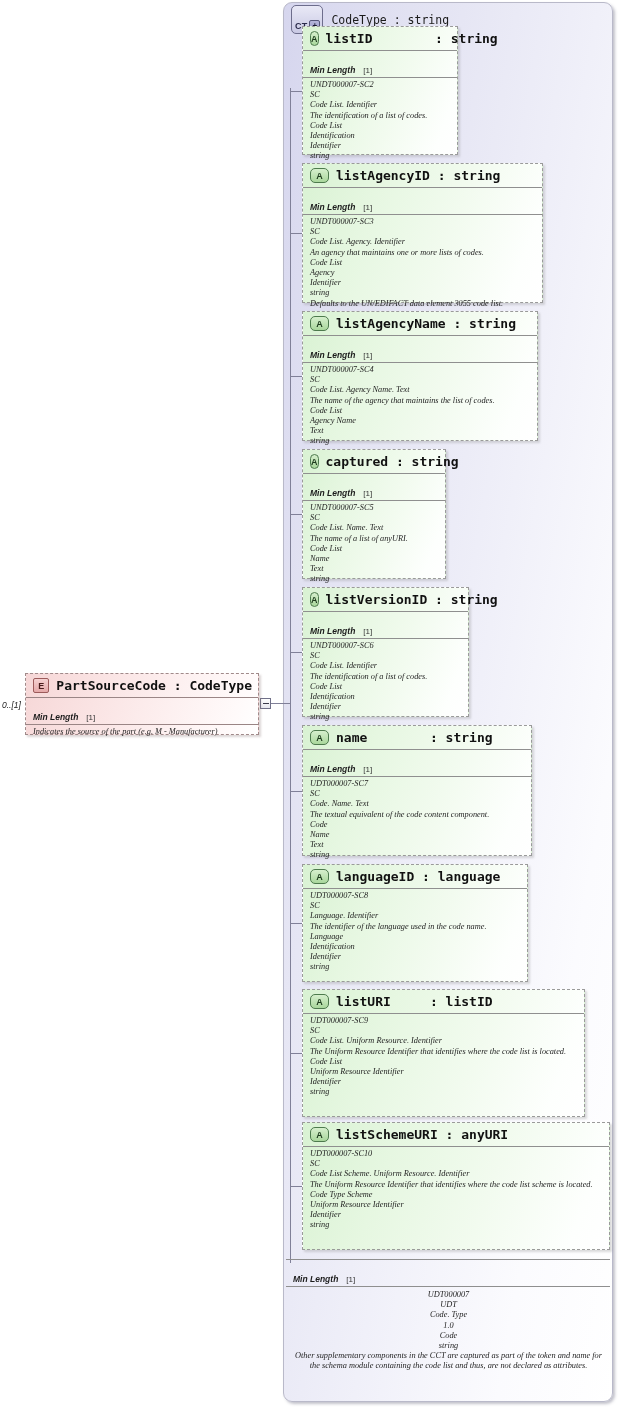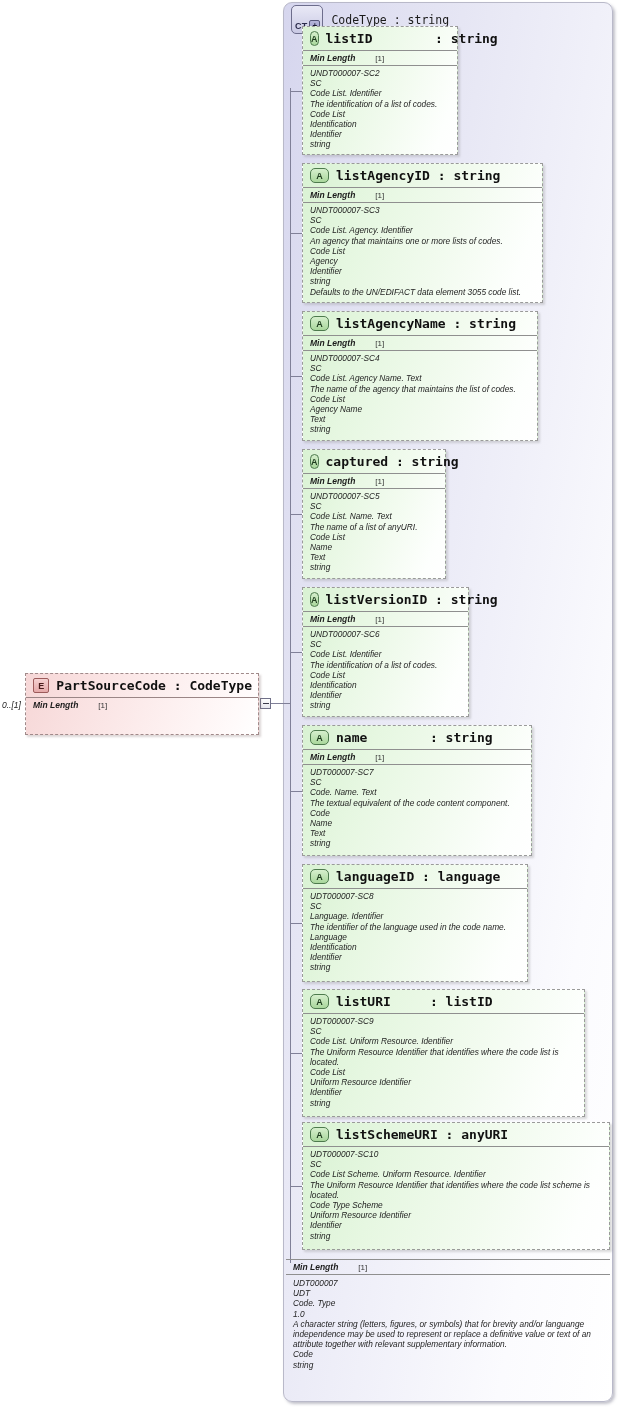--- a/index.html
+++ b/index.html
@@ -68,30 +68,30 @@
     width:17px;height:13px;
     border:1px solid #4d7a4d;border-radius:5px;
     background:linear-gradient(#d6efcd,#a9d79c);
     font-size:9px;font-weight:bold;color:#1d3a1d;
   }
   .attr-name{font-size:13px;font-weight:bold;color:#111;
              font-family:"DejaVu Sans Mono","Liberation Mono",monospace;
              white-space:pre;}
   .facet-row{
     border-top:1px solid #8f8f8f;
-    padding:2px 6px 2px 7px;
+    padding:14px 6px 2px 7px;
     font-size:8.5px;font-style:italic;color:#1c1c1c;
-    display:flex;align-items:baseline;gap:20px;
+    display:flex;align-items:baseline;gap:8px;
   }
   .facet-row .facet-name{font-weight:bold;font-style:italic;}
   .facet-row .facet-val{font-style:normal;font-size:8px;color:#333;}
   .doc-block{
     border-top:1px solid #8f8f8f;
     padding:2px 6px 4px 7px;
-    font-size:8.3px;font-style:italic;color:#1e1e1e;line-height:10.2px;
+    font-size:8.3px;font-style:italic;color:#1e1e1e;line-height:10.2px;font-family:Liberation Serif, serif;
   }
   .doc-block div{white-space:normal;}
   .attr-box.nofacet .doc-block{border-top:1px solid #8f8f8f;}
 
   
   #element-box{
     left:25px;top:673px;width:234px;height:62px;
     box-sizing:border-box;
     border:1px dashed #a08a8a;
     background:linear-gradient(110deg,#f6d7d7 0%,#fae3e3 30%,#fdf0f0 62%,#fffafa 88%,#ffffff 100%);
@@ -108,21 +108,21 @@
   #element-box .doc-block{border-top:1px solid #9a8585;}
   .cardinality{
     left:2px;top:692px;font-size:8.5px;font-style:italic;color:#222;margin-top:8px;
   }
 
   
   #ct-doc{
     left:286px;top:1259px;width:324px;
   }
   #ct-doc .facet-row{border-top:1px solid #8f8f8f;border-bottom:1px solid #8f8f8f;}
-  #ct-doc .doc-block{border-top:none;padding-top:3px;}
+  #ct-doc .doc-block{border-top:none;padding-top:3px;text-align:center;}
 </style>
 </head>
 <body>
 
 <div class="abs" id="ct-container"></div>
 
 <div class="abs" id="ct-header">
   <span class="ct-icon">
     <span>CT</span>
     <span class="plusbox">+</span>
@@ -315,35 +315,38 @@
 <div class="abs" id="ct-doc">
   <div class="facet-row">
     <span class="facet-name">Min Length</span>
     <span class="facet-val">[1]</span>
   </div>
   <div class="doc-block">
     <div>UDT000007</div>
     <div>UDT</div>
     <div>Code. Type</div>
     <div>1.0</div>
-    <div>A character string (letters, figures, or symbols) that for brevity and/or languange independence may be used to represent or replace a definitive value or text of an attribute together with relevant supplementary information.</div>
     <div>Code</div>
     <div>string</div>
+    <div>Other supplementary components in the CCT are captured as part of the token and name for the schema module containing the code list and thus, are not declared as attributes.</div>
   </div>
 </div>
 
 <div class="abs cardinality">0..[1]</div>
 <div class="abs" id="element-box">
   <div class="attr-head">
     <span class="e-icon">E</span>
     <span class="attr-name">PartSourceCode : CodeType</span>
   </div>
   <div class="facet-row">
     <span class="facet-name">Min Length</span>
     <span class="facet-val">[1]</span>
+  </div>
+  <div class="doc-block">
+    <div>Indicates the source of the part (e.g. M - Manufacturer)</div>
   </div>
 </div>
 
 <div class="abs tree-line hline" style="left: 290px; top: 91px; width: 12px;"></div>
 <div class="abs tree-line hline" style="left: 290px; top: 233px; width: 12px;"></div>
 <div class="abs tree-line hline" style="left: 290px; top: 376px; width: 12px;"></div>
 <div class="abs tree-line hline" style="left: 290px; top: 514px; width: 12px;"></div>
 <div class="abs tree-line hline" style="left: 290px; top: 652px; width: 12px;"></div>
 <div class="abs tree-line hline" style="left: 290px; top: 791px; width: 12px;"></div>
 <div class="abs tree-line hline" style="left: 290px; top: 923px; width: 12px;"></div>

